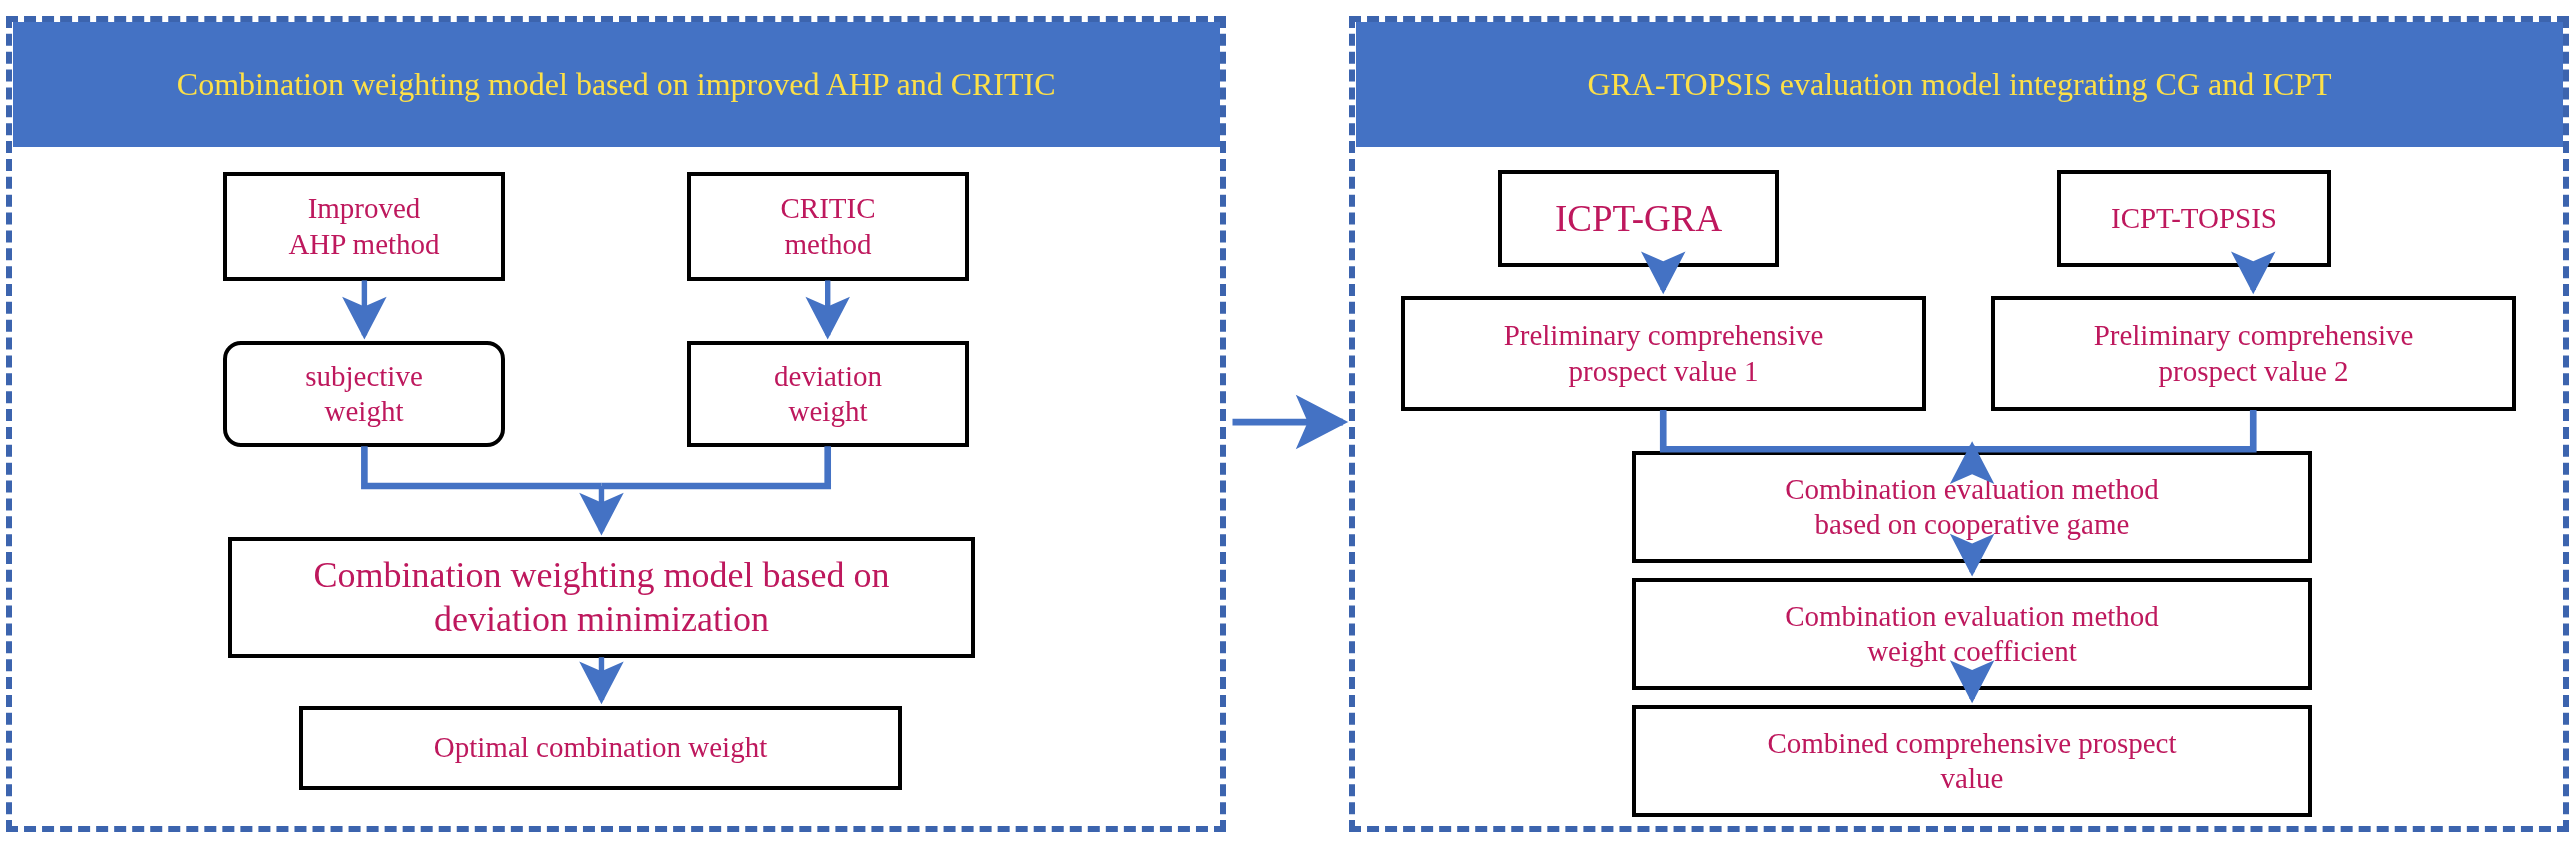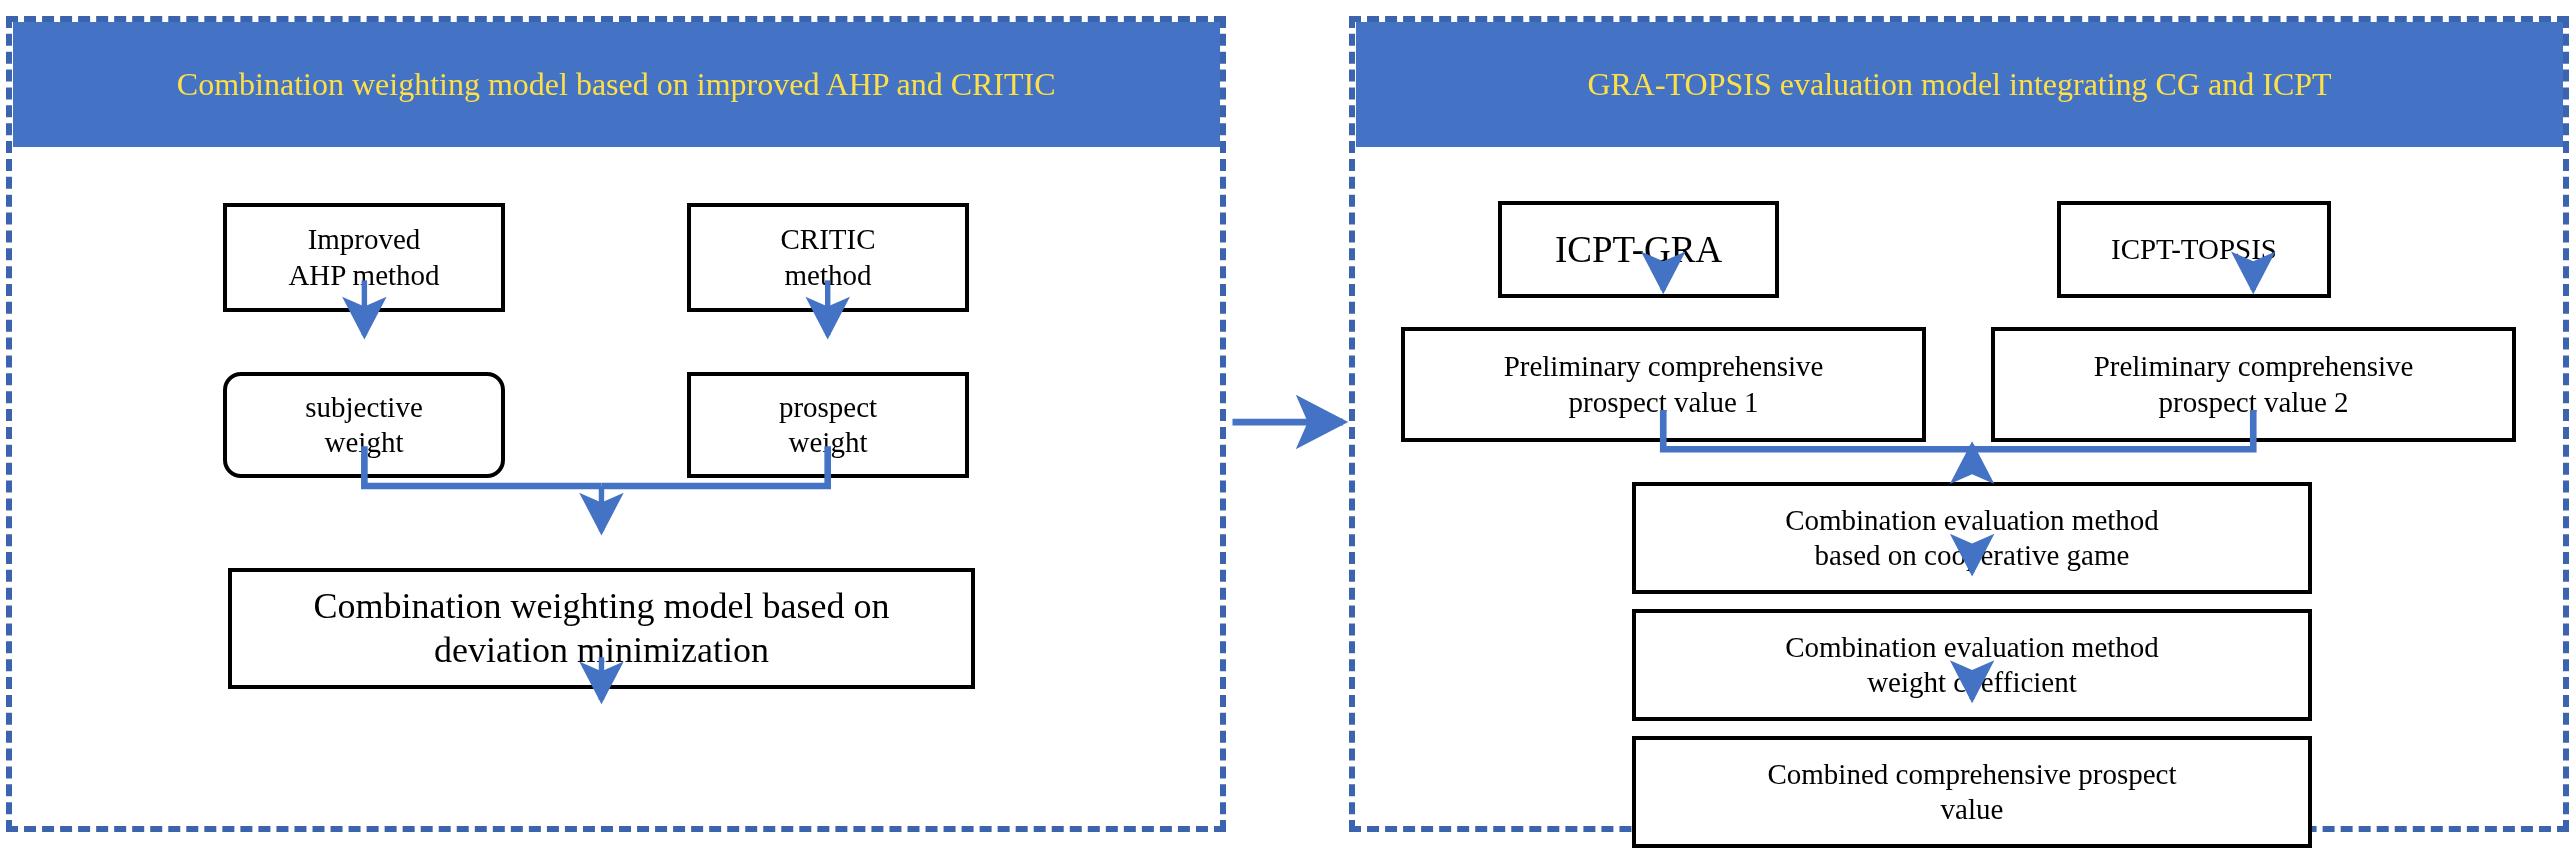--- a/index.html
+++ b/index.html
@@ -34,24 +34,23 @@
   }
   .node {
     position: absolute;
     box-sizing: border-box;
     border: 4.2px solid #000000;
     background: #ffffff;
     display: flex;
     align-items: center;
     justify-content: center;
     text-align: center;
-    color: #000000;
+    color: #be185d;
     line-height: 1.22;
     padding: 19px 6px;
-    margin-top: 31px;
   }
   .node-text {
     display: block;
     width: 100%;
   }
   svg.connectors {
     position: absolute;
     left: 0;
     top: 0;
     width: 2576px;
@@ -80,29 +79,32 @@
     <span class="node-text" style="white-space:pre-line;">CRITIC
 method</span>
   </div>
 
   <div class="node" style="left:223px; top:341px; width:282px; height:106px; font-size:29px;border-radius:18px;">
     <span class="node-text" style="white-space:pre-line;">subjective
 weight</span>
   </div>
 
   <div class="node" style="left:687px; top:341px; width:282px; height:106px; font-size:29px;">
-    <span class="node-text" style="white-space:pre-line;">prospect
+    <span class="node-text" style="white-space:pre-line;">deviation
 weight</span>
   </div>
 
   <div class="node" style="left:228px; top:537px; width:747px; height:121px; font-size:36px;">
     <span class="node-text" style="white-space:pre-line;">Combination weighting model based on
 deviation minimization</span>
   </div>
 
+  <div class="node" style="left:299px; top:706px; width:603px; height:84px; font-size:29px;">
+    <span class="node-text">Optimal combination weight</span>
+  </div>
 
   <div class="panel" style="left:1349px; top:15.7px; width:1220px; height:816px;"></div>
 
   <div class="panel-header" style="left:1356px; top:22px; width:1207px; height:125px; font-size:32px;">
     <span>GRA-TOPSIS evaluation model integrating CG and ICPT</span>
   </div>
 
   <div class="node" style="left:1498px; top:170px; width:281px; height:97px; font-size:37px;">
     <span class="node-text">ICPT-GRA</span>
   </div>

